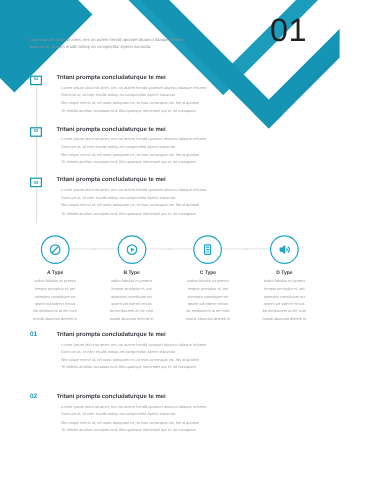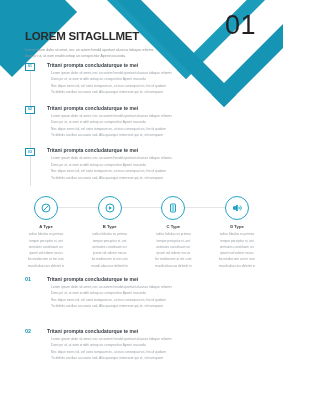--- a/index.html
+++ b/index.html
@@ -250,21 +250,20 @@
 
   <div class="deco tri-tl"></div>
   <div class="deco chev-small"></div>
   <div class="deco chev-big"></div>
   <div class="deco chev-ghost"></div>
   <div class="deco chev-ghost2"></div>
 
   <div class="big-number">01</div>
 
   <div class="header">
-    <h1 class="title">LOREM SITAGLLMET</h1>
     <p class="subtitle">
       <span>Lorem ipsum dolor sit amet, nec an autem hendd oportaet aluanco tidaque reforms</span><br>
       <span>dans pri ut, at eam eruditi antiop an conspectitur Aperiri iracunda.</span>
     </p>
   </div>
 
   <div class="block-list">
     <div class="block-rail"></div>
 
     <div class="block-item">

